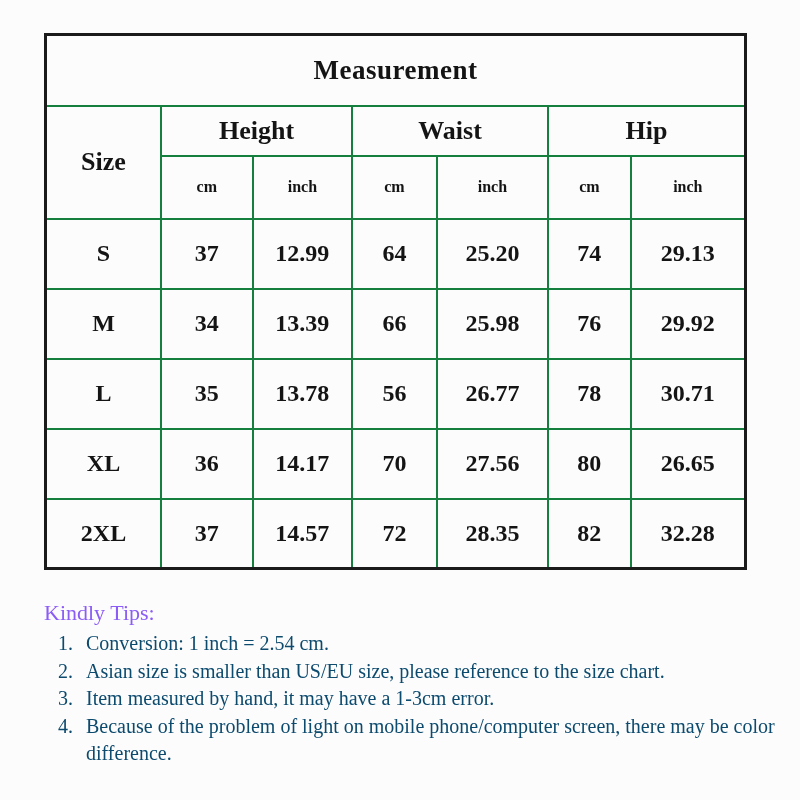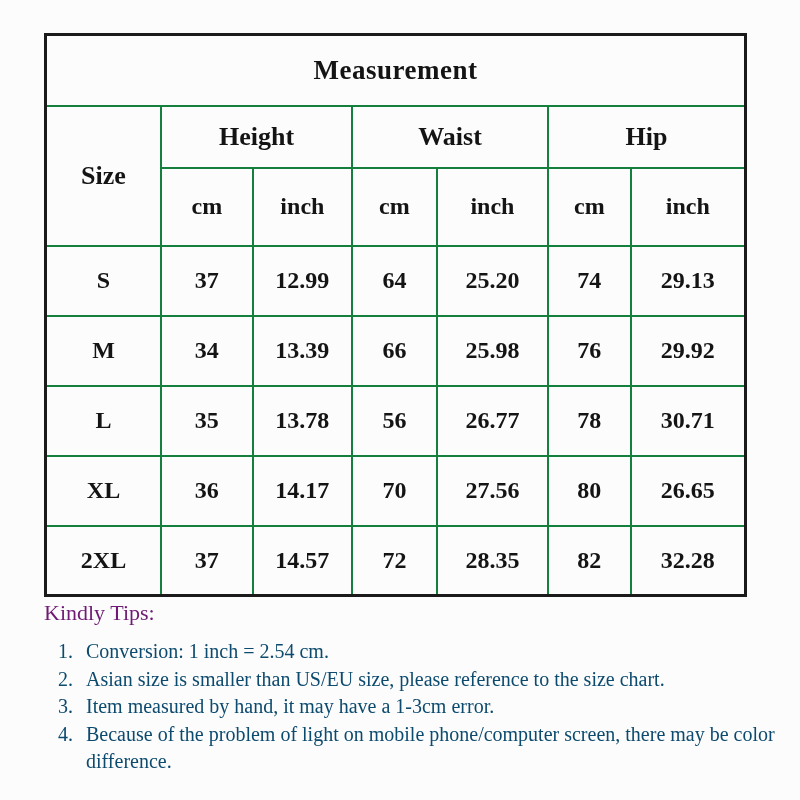--- a/index.html
+++ b/index.html
@@ -31,40 +31,40 @@
   }
   tr.title-row td {
     height: 71px;
     font-size: 27px;
     letter-spacing: 0.5px;
   }
   td.size-head {
     font-size: 26px;
   }
   tr.group-row td {
-    height: 62px;
+    height: 50px;
     font-size: 26px;
   }
   tr.unit-row td {
-    height: 78px;
-    font-size: 24px;
+    height: 63px;
+    font-size: 16px;
   }
   tr.data-row td {
     height: 70px;
     font-size: 24px;
   }
   .tips {
     position: absolute;
     left: 44px; top: 600px;
     width: 732px;
   }
   .tips-heading {
     font-size: 22px;
-    color: #701a75;
-    margin-bottom: 12px;
+    color: #8b5cf6;
+    margin-bottom: 4px;
   }
   ol.tips-list {
     margin-left: 2px;
     padding-left: 32px;
     list-style: decimal outside;
   }
   ol.tips-list li {
     font-size: 20px;
     line-height: 27.5px;
     color: #0c4a6e;

